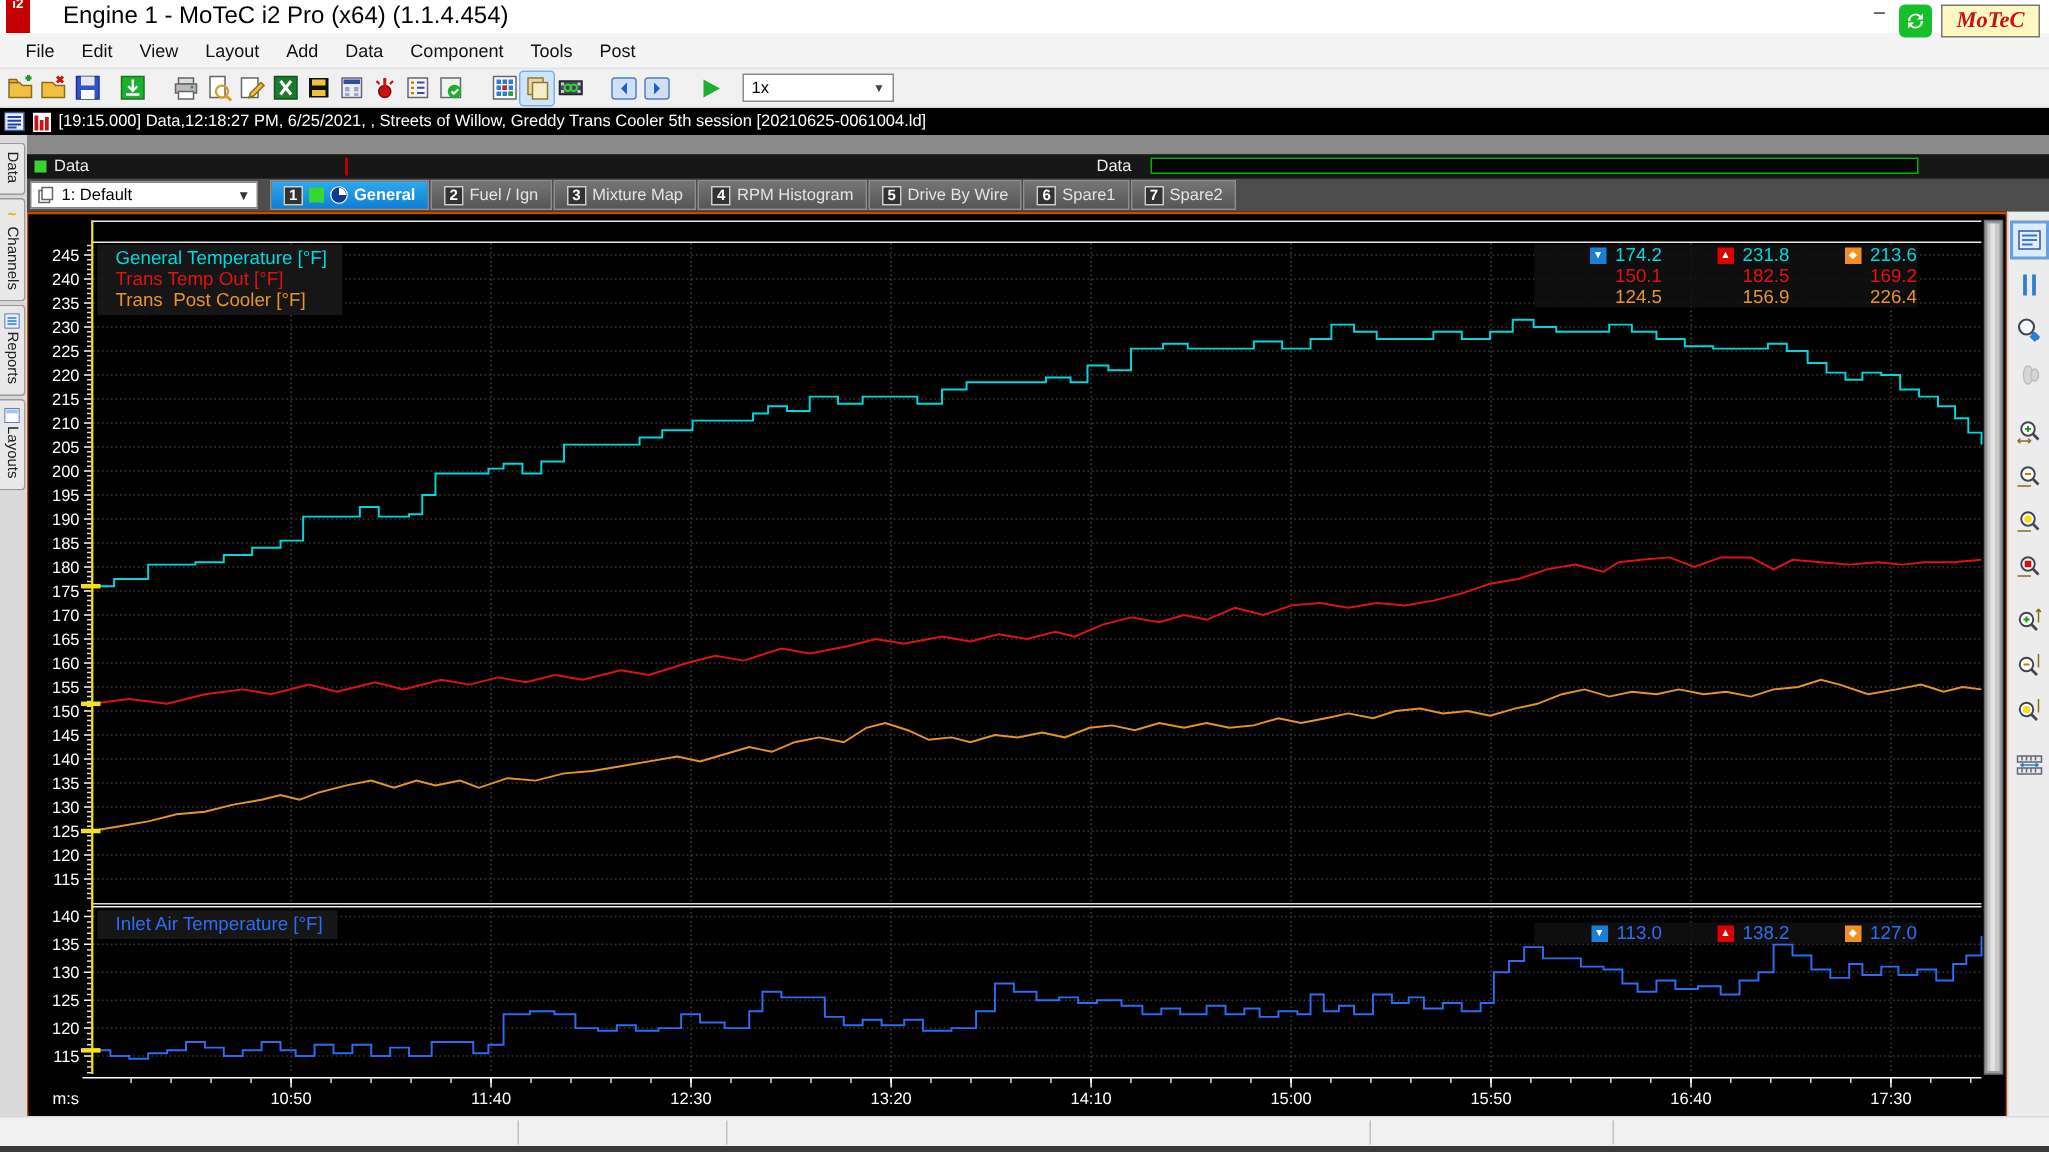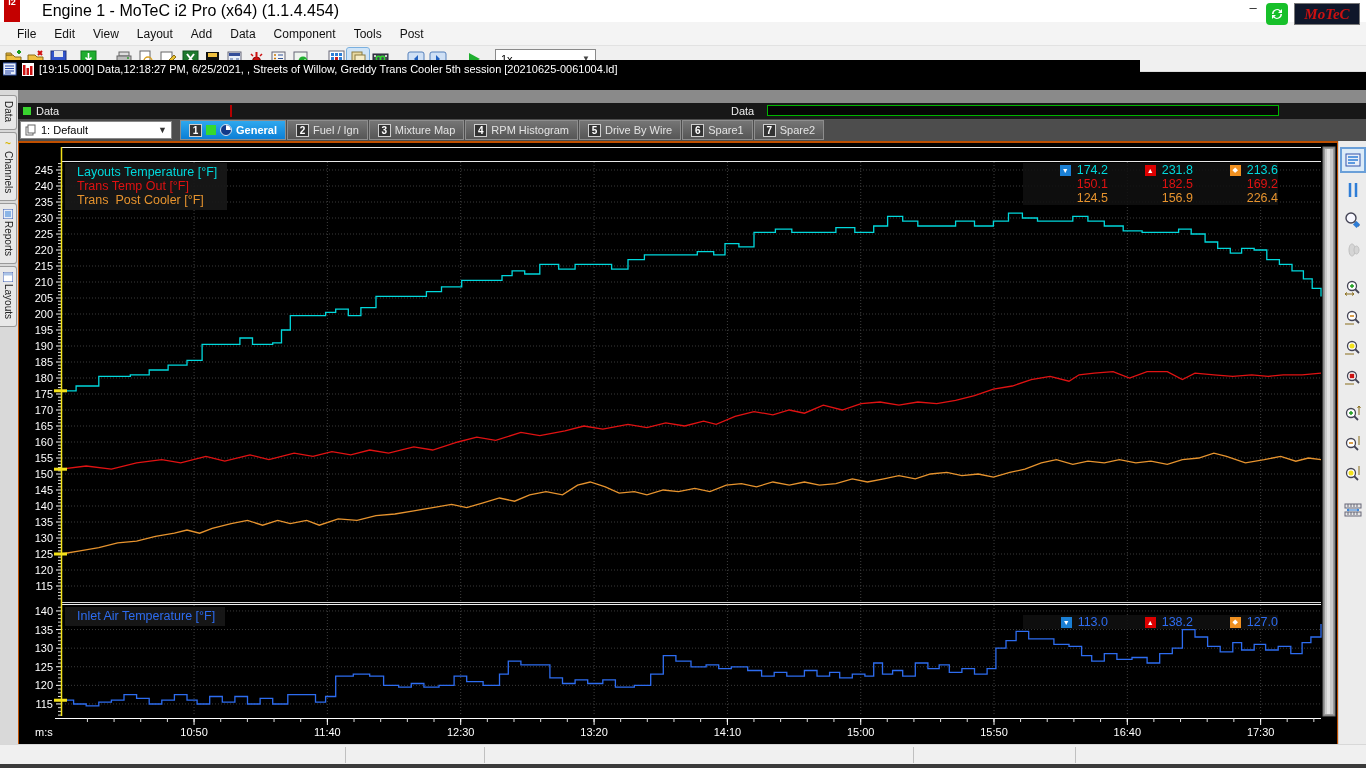--- a/index.html
+++ b/index.html
@@ -10,31 +10,31 @@
   .app-icon { width:16px; height:28px; background:#c40000; color:#fff; font-size:9px; font-weight:bold;
     display:flex; align-items:flex-start; justify-content:center; margin-right:22px; }
   .title-text { font-size:16px; color:#000; }
   .win-controls { position:absolute; right:8px; top:0; display:flex; gap:30px; }
   .win-controls span { font-size:13px; color:#222; cursor:default; width:18px; text-align:center; }
   .menubar { position:absolute; left:0; top:22px; width:1366px; height:24px; background:#f4f4f4;
     display:flex; align-items:center; padding-left:8px; border-bottom:1px solid #e2e2e2; }
   .menubar .mitem { font-size:12px; color:#111; padding:3px 9px; }
   .brand-cluster { position:absolute; right:6px; top:3px; display:flex; align-items:center; gap:6px; }
   .sync-badge { width:22px; height:22px; background:#17c02a; border-radius:4px; display:flex; align-items:center; justify-content:center; }
-  .motec-logo { width:66px; height:22px; background:#0f172a; border:1px solid #777; display:flex; align-items:center; justify-content:center;
+  .motec-logo { width:66px; height:22px; background:#fef9c3; border:1px solid #777; display:flex; align-items:center; justify-content:center;
     font-size:15px; font-weight:bold; font-style:italic; color:#cc1111; font-family:"Liberation Serif", serif; }
   .toolbar { position:absolute; left:0; top:46px; width:1366px; height:26px; background:#f0f0f0;
     display:flex; align-items:center; padding-left:3px; border-bottom:1px solid #dcdcdc; }
   .tbtn { width:22px; height:22px; display:flex; align-items:center; justify-content:center; border-radius:2px; }
   .tbtn.sel { background:#cfe4f7; outline:1px solid #7ab0e0; }
   .tgap { width:14px; }
   .speed-select { margin-left:10px; width:101px; height:19px; background:#fff; border:1px solid #8a8a8a;
     font-size:11px; color:#000; display:flex; align-items:center; padding:0 5px; }
   .speed-select .arrow { margin-left:auto; font-size:8px; color:#444; }
-  .infobar { position:absolute; left:0; top:60px; width:1140px; height:18px; background:#000; display:flex; align-items:center; gap:5px; padding-left:3px; }
+  .infobar { position:absolute; left:0; top:72px; width:1366px; height:18px; background:#000; display:flex; align-items:center; gap:5px; padding-left:3px; }
   .infobar .txt { color:#fff; font-size:11px; }
   .sidebar { position:absolute; left:0; top:90px; width:18px; height:654px; background:#d9d9d9; }
   .stab { width:17px; border:1px solid #9a9a9a; border-left:none; background:#e8e8e8; border-radius:0 3px 3px 0;
     margin-top:2px; padding:5px 0 7px 0; display:flex; flex-direction:column; align-items:center; gap:2px; }
   .stab .stext { writing-mode:vertical-rl; font-size:10px; color:#222; }
   .gapband { position:absolute; left:18px; top:90px; width:1348px; height:13px; background:#8a8a8a; }
   .paneheader { position:absolute; left:18px; top:103px; width:1348px; height:16px; background:#171717; display:flex; align-items:center; }
   .pane-green-sq { width:8px; height:8px; background:#39d32f; margin-left:5px; }
   .paneheader .plabel { color:#eee; font-size:11px; margin-left:5px; }
   .red-div { position:absolute; left:212px; top:2px; width:2px; height:12px; background:#b40000; }
@@ -673,21 +673,21 @@
         <text x="1108.338" y="593" text-anchor="middle" font-size="11" fill="#fff">16:40</text>
         <line x1="1241.646" y1="575" x2="1241.646" y2="582" stroke="#fff" stroke-width="1"></line>
         <text x="1241.646" y="593" text-anchor="middle" font-size="11" fill="#fff">17:30</text>
         <text x="16" y="593" text-anchor="start" font-size="11" fill="#fff">m:s</text>
         <rect x="1304" y="4" width="12" height="569" fill="#9a9a9a" stroke="#6e6e6e"></rect>
         <rect x="1306" y="6" width="8" height="565" fill="#c9c9c9"></rect>
         <rect x="1308" y="6" width="3" height="565" fill="#e2e2e2"></rect>
       </svg>
 
     <div class="legend" style="top:20px;">
-      <div class="lrow" style="color:#00d8dc;">Layouts Temperature [°F]</div>
+      <div class="lrow" style="color:#00d8dc;">General Temperature [°F]</div>
       <div class="lrow" style="color:#e01212;">Trans Temp Out [°F]</div>
       <div class="lrow" style="color:#e6932e;">Trans  Post Cooler [°F]</div>
     </div>
 
     <div class="values" style="top:20px; right:59px;">
       <div class="vcell" style="color:#00d8dc;">
           <span class="sicon si-min">▼</span>
           <span>174.2</span>
         </div>
       <div class="vcell" style="color:#00d8dc;">

